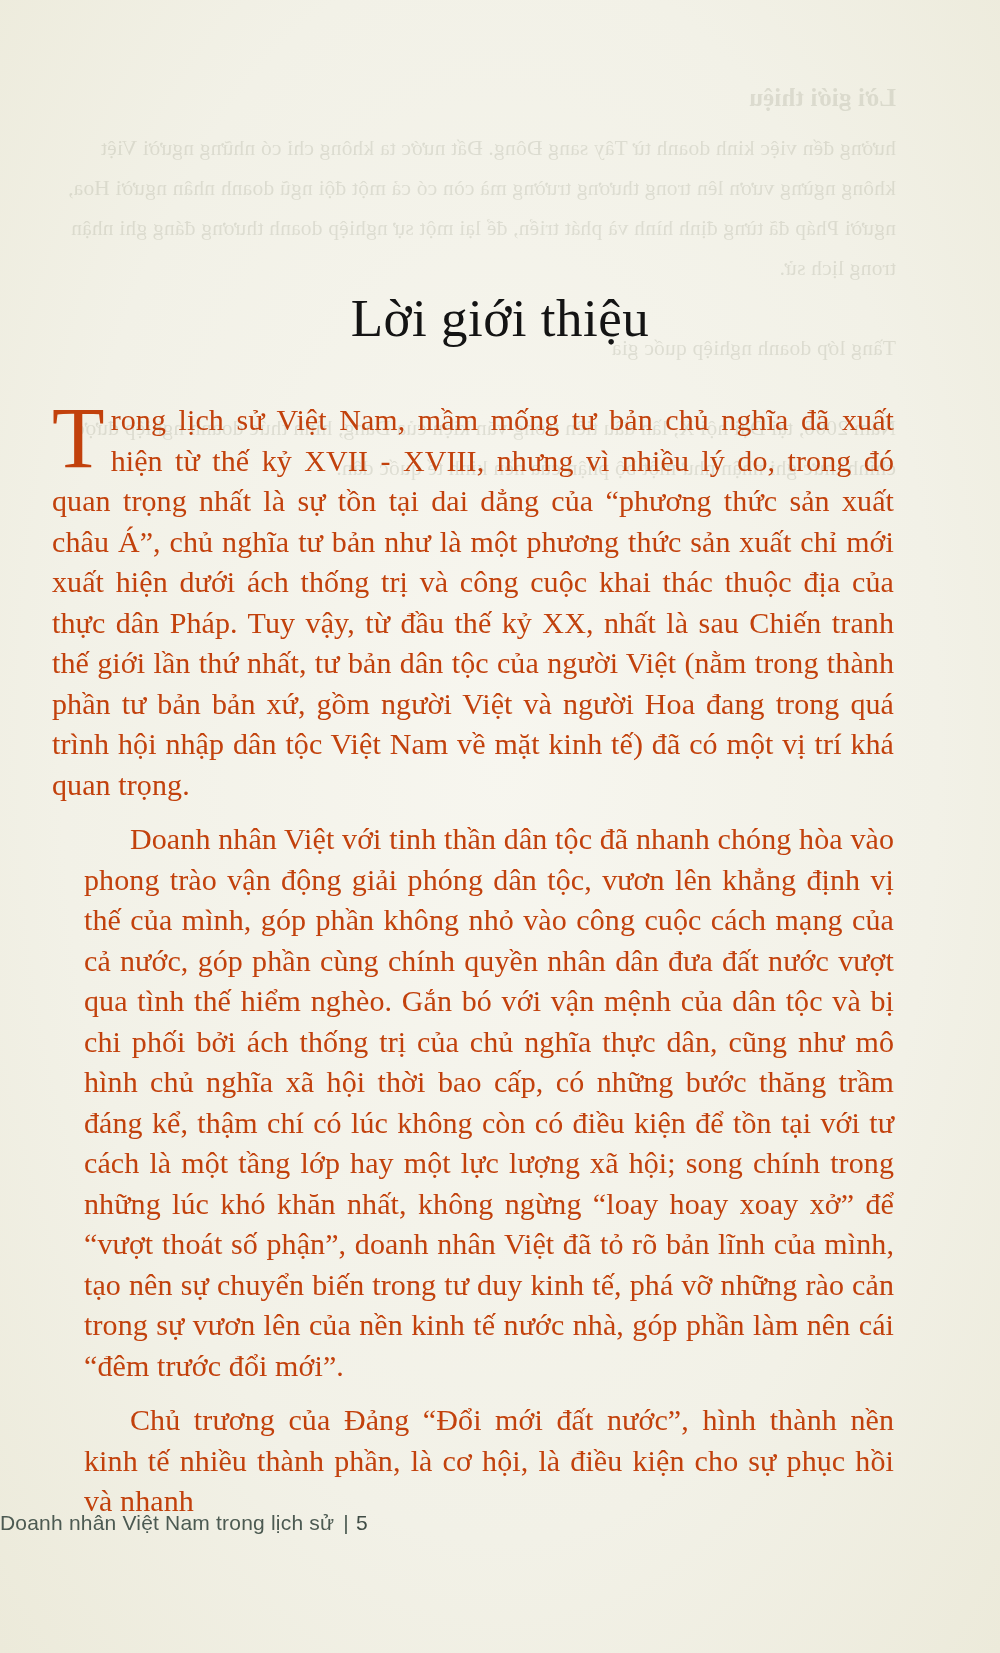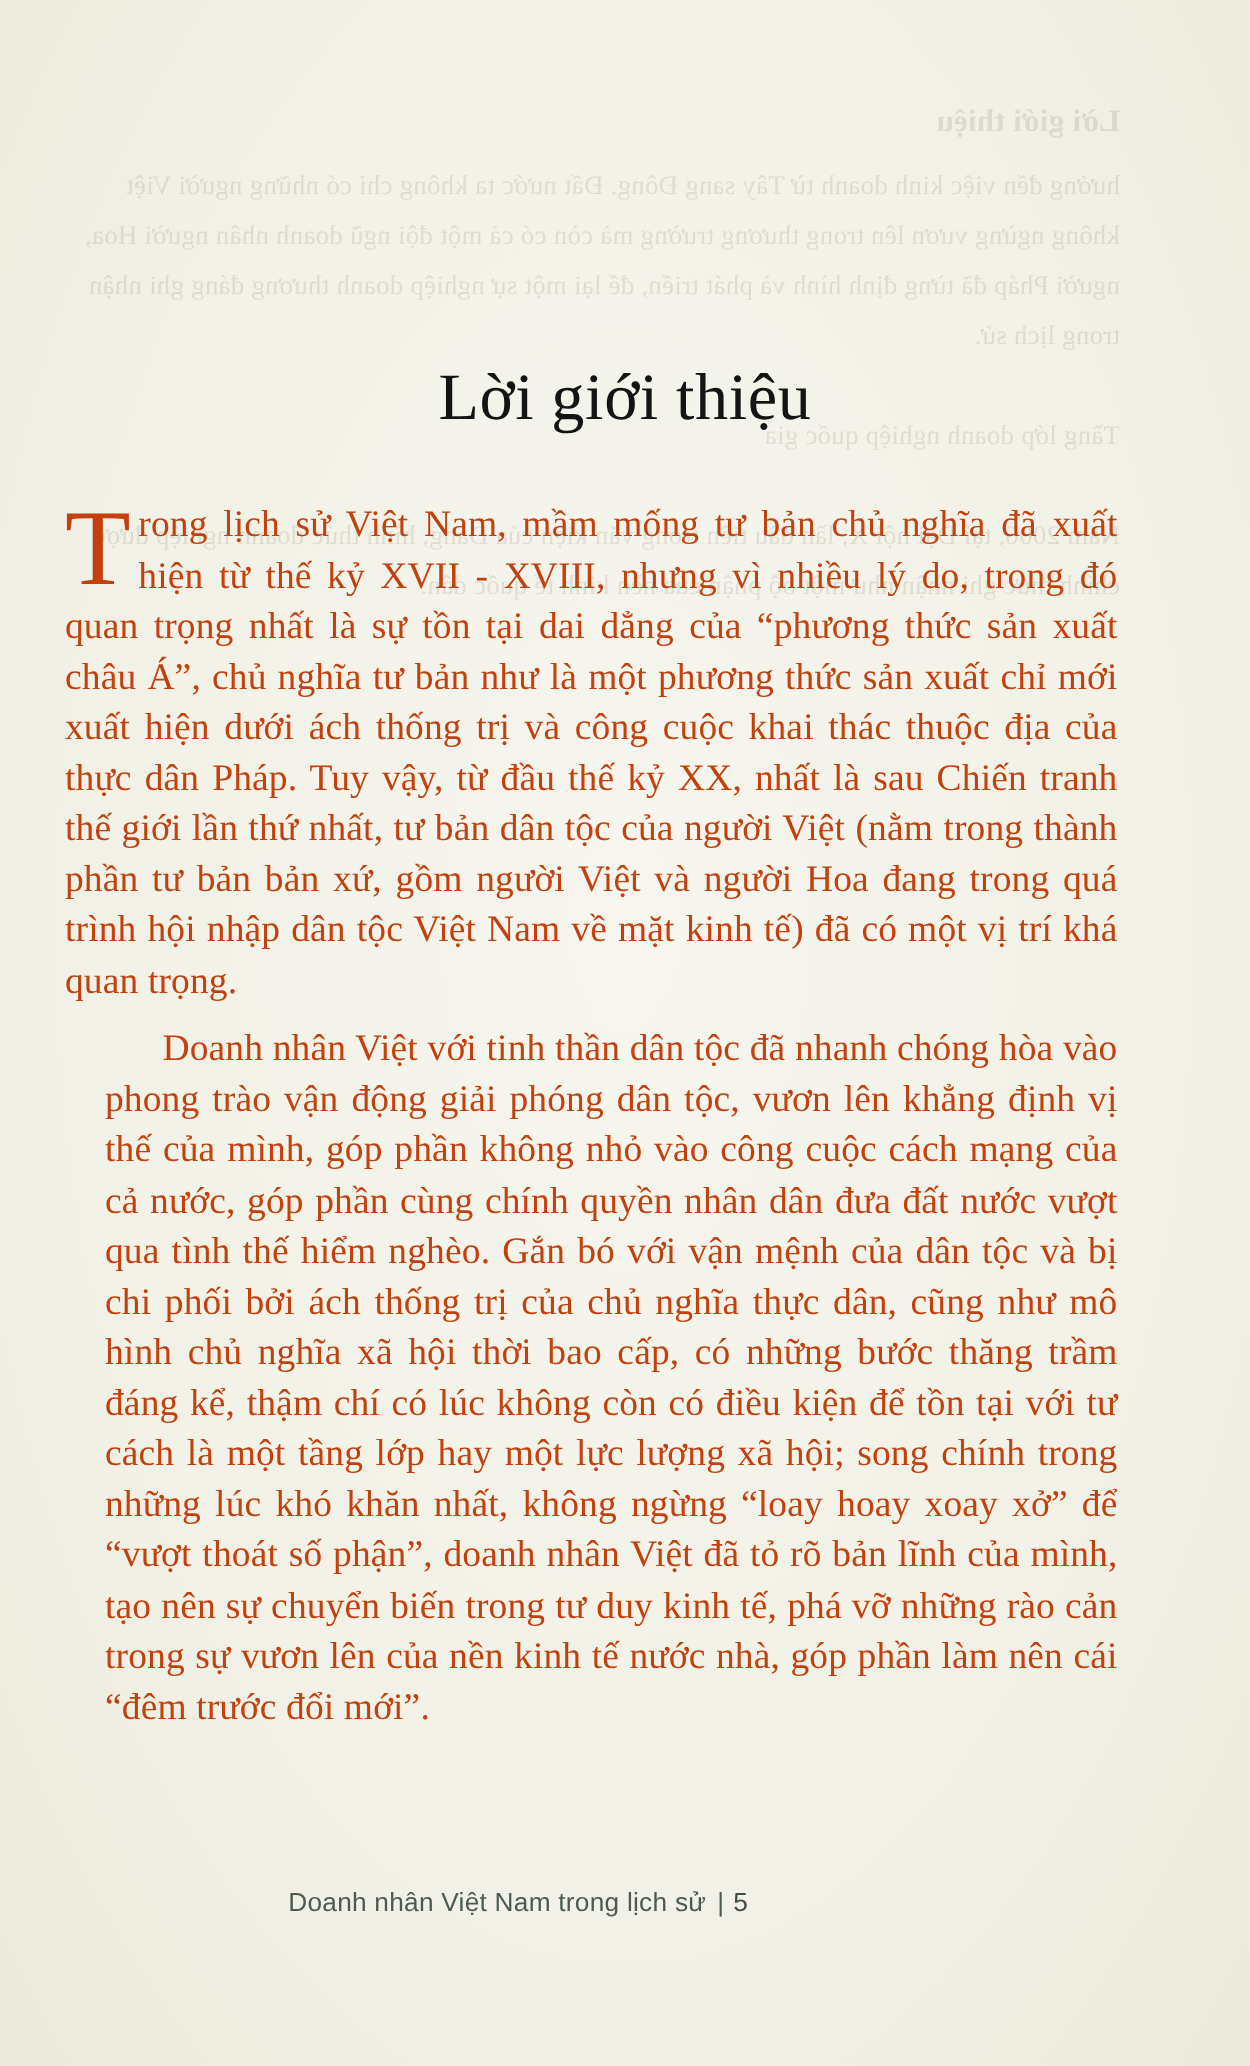--- a/index.html
+++ b/index.html
@@ -101,21 +101,21 @@
     padding: 4px 6px 0 0;
     font-weight: 400;
     font-family: "Liberation Serif", serif;
   }
 
   .footer {
     position: absolute;
     left: 0;
     bottom: 118px;
     width: 933px;
-    text-align: center;
+    text-align: left;
     padding-right: 104px;
     box-sizing: border-box;
     font-family: "Liberation Sans", sans-serif;
     font-size: 21px;
     color: #4c5a52;
     letter-spacing: 0.2px;
   }
   .footer .sep {
     display: inline-block;
     margin: 0 7px 0 9px;
@@ -136,19 +136,20 @@
 
 Năm 2006, tại Đại hội X, lần đầu tiên trong văn kiện của Đảng, hình thức doanh nghiệp được chính thức ghi nhận như một bộ phận của nền kinh tế quốc dân.</span></div>
 
 <div class="content">
 
   <h1 class="page-title">Lời giới thiệu</h1>
 
   <div class="body-text">
     <p class="para first">Trong lịch sử Việt Nam, mầm mống tư bản chủ nghĩa đã xuất hiện từ thế kỷ XVII - XVIII, nhưng vì nhiều lý do, trong đó quan trọng nhất là sự tồn tại dai dẳng của “phương thức sản xuất châu Á”, chủ nghĩa tư bản như là một phương thức sản xuất chỉ mới xuất hiện dưới ách thống trị và công cuộc khai thác thuộc địa của thực dân Pháp. Tuy vậy, từ đầu thế kỷ XX, nhất là sau Chiến tranh thế giới lần thứ nhất, tư bản dân tộc của người Việt (nằm trong thành phần tư bản bản xứ, gồm người Việt và người Hoa đang trong quá trình hội nhập dân tộc Việt Nam về mặt kinh tế) đã có một vị trí khá quan trọng.</p>
     <p class="para indent">Doanh nhân Việt với tinh thần dân tộc đã nhanh chóng hòa vào phong trào vận động giải phóng dân tộc, vươn lên khẳng định vị thế của mình, góp phần không nhỏ vào công cuộc cách mạng của cả nước, góp phần cùng chính quyền nhân dân đưa đất nước vượt qua tình thế hiểm nghèo. Gắn bó với vận mệnh của dân tộc và bị chi phối bởi ách thống trị của chủ nghĩa thực dân, cũng như mô hình chủ nghĩa xã hội thời bao cấp, có những bước thăng trầm đáng kể, thậm chí có lúc không còn có điều kiện để tồn tại với tư cách là một tầng lớp hay một lực lượng xã hội; song chính trong những lúc khó khăn nhất, không ngừng “loay hoay xoay xở” để “vượt thoát số phận”, doanh nhân Việt đã tỏ rõ bản lĩnh của mình, tạo nên sự chuyển biến trong tư duy kinh tế, phá vỡ những rào cản trong sự vươn lên của nền kinh tế nước nhà, góp phần làm nên cái “đêm trước đổi mới”.</p>
+    <p class="para indent">Chủ trương của Đảng “Đổi mới đất nước”, hình thành nền kinh tế nhiều thành phần, là cơ hội, là điều kiện cho sự phục hồi và nhanh</p>
   </div>
 
   <div class="footer">
     <span>Doanh nhân Việt Nam trong lịch sử</span><span class="sep">|</span><span class="pagenum">5</span>
   </div>
 
 </div>
 
 </body></html>

